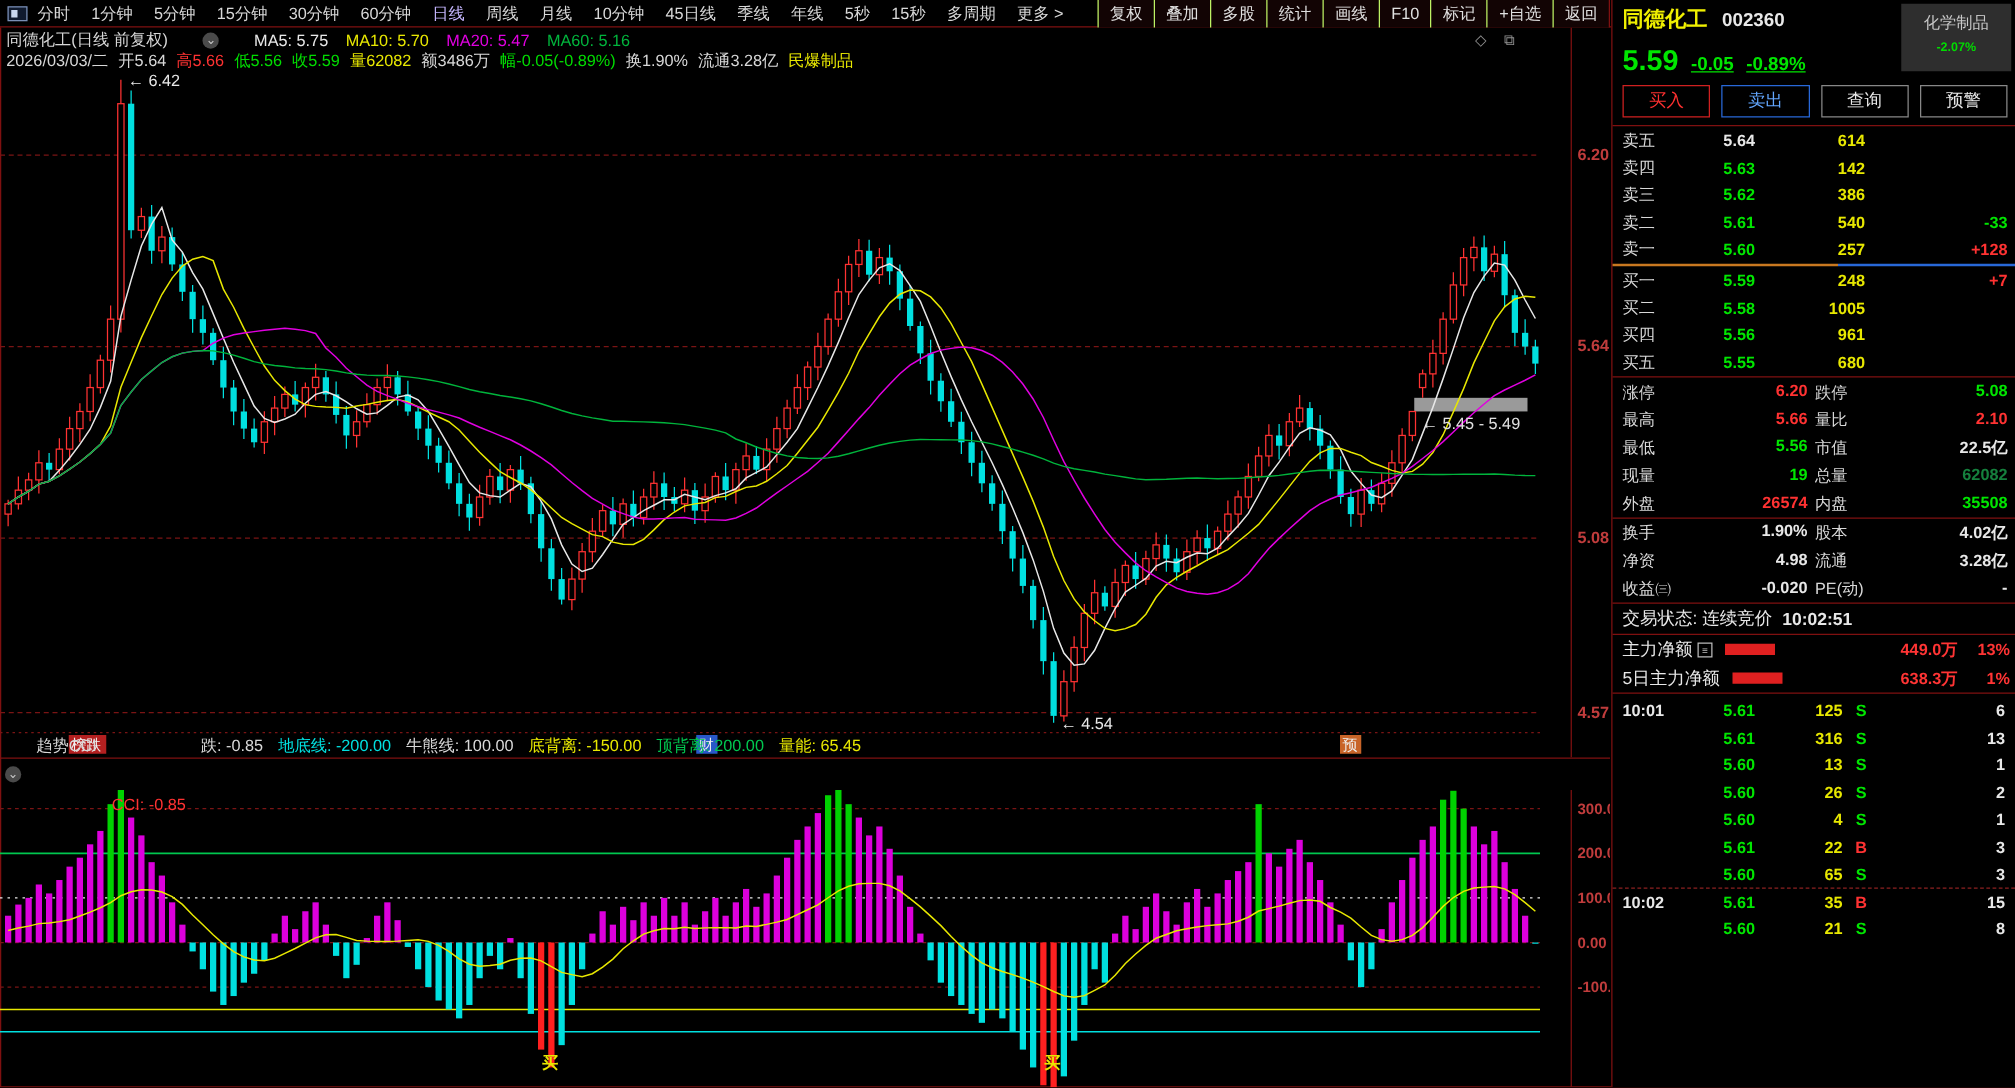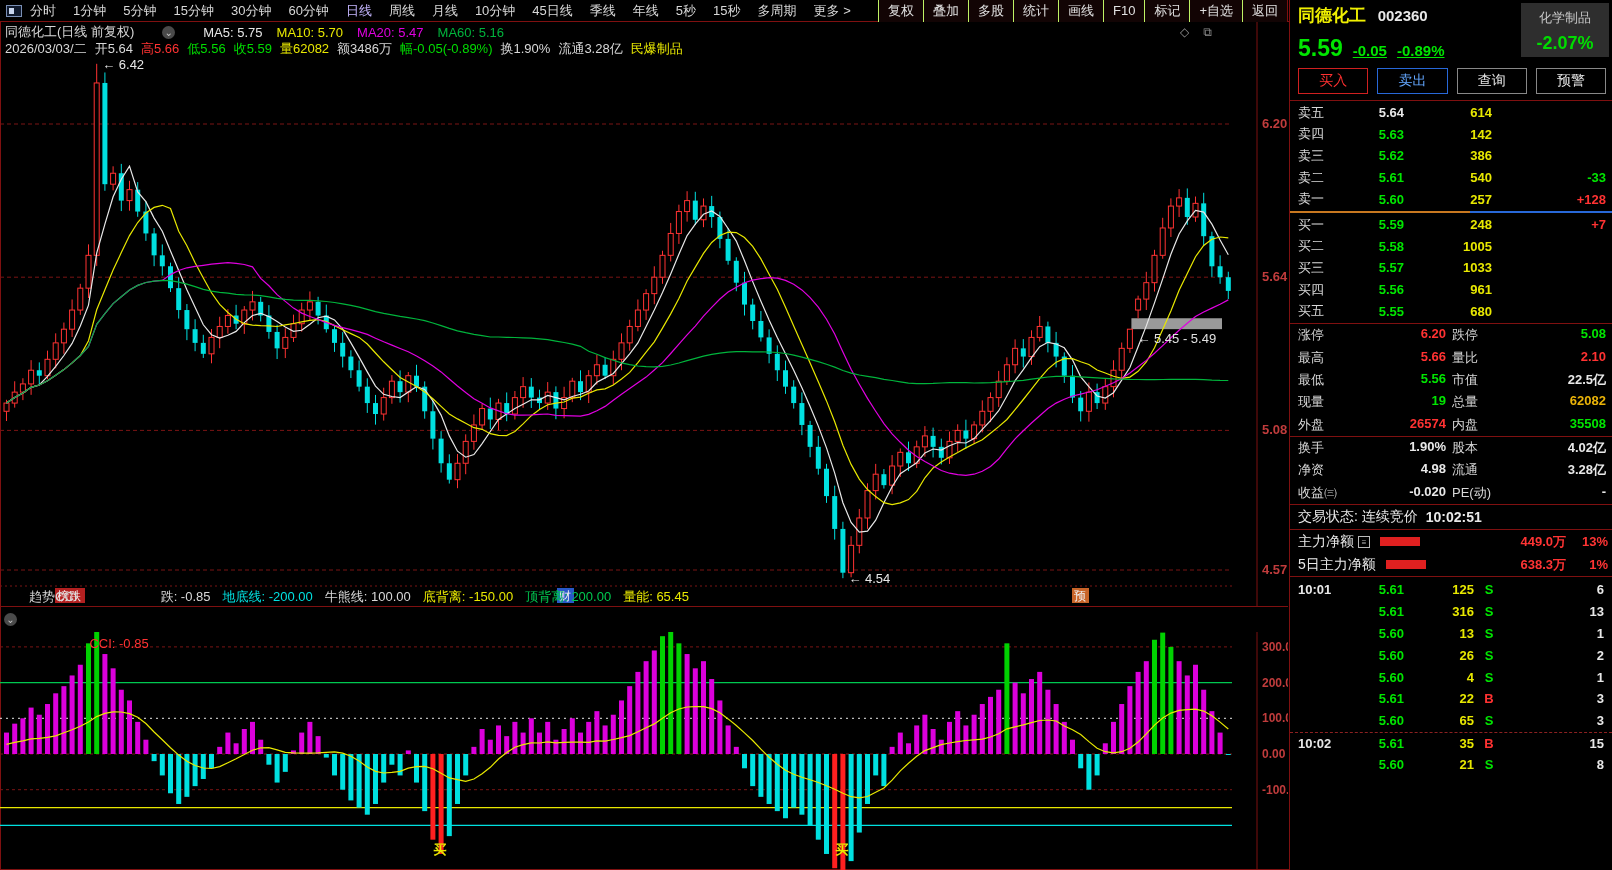--- a/index.html
+++ b/index.html
@@ -38,21 +38,21 @@
   .sub-svg{top:632px;}
   
   .panel{position:absolute;left:1289px;top:0;width:323px;height:870px;border-left:1px solid #7f1010;
          background:#000;font-size:13px;}
   .q-head{position:relative;height:64px;padding:4px 4px 0 8px;}
   .q-name{color:#f0f000;font-size:17px;font-weight:bold;display:inline;}
   .q-code{color:#e8e8e8;font-size:15px;font-weight:bold;margin-left:8px;display:inline;}
   .q-ind{position:absolute;right:3px;top:3px;width:88px;height:54px;background:#2e2e2e;
          text-align:center;padding-top:6px;}
   .q-ind .i1{color:#c8c8c8;font-size:13px;}
-  .q-ind .i2{color:#00dc00;font-size:18px;font-weight:bold;margin-top:6px;}
+  .q-ind .i2{color:#00dc00;font-size:10px;font-weight:bold;margin-top:6px;}
   .q-price-row{margin-top:8px;display:flex;align-items:baseline;gap:10px;}
   .q-last{color:#00e600;font-size:23px;font-weight:bold;}
   .q-chg,.q-pct{color:#00e600;font-size:15px;font-weight:bold;text-decoration:underline;}
   .q-btns{display:flex;gap:9px;padding:4px 6px 6px 8px;}
   .q-btn{flex:1;text-align:center;padding:3px 0;border:1px solid #888;color:#e8e8e8;cursor:pointer;font-size:14px;}
   .q-btn.buy{border-color:#d02020;color:#ff3030;}
   .q-btn.sell{border-color:#2868d8;color:#63a7ff;}
   .hsep{height:0;border-top:1px solid #7f1010;}
   .book{padding:1px 0;}
   .brow{display:flex;align-items:center;height:21.6px;padding:0 6px 0 8px;cursor:pointer;}
@@ -721,26 +721,20 @@
           <span class="bv">248</span>
           <span class="bd" style="color: rgb(255, 50, 50);">+7</span>
         </div>
         <div class="brow">
           <span class="bl">买二</span>
           <span class="bp" style="color: rgb(0, 230, 0);">5.58</span>
           <span class="bv">1005</span>
           <span class="bd"></span>
         </div>
         <div class="brow">
-          <span class="bl">买三</span>
-          <span class="bp" style="color: rgb(0, 230, 0);">5.57</span>
-          <span class="bv">1033</span>
-          <span class="bd"></span>
-        </div>
-        <div class="brow">
           <span class="bl">买四</span>
           <span class="bp" style="color: rgb(0, 230, 0);">5.56</span>
           <span class="bv">961</span>
           <span class="bd"></span>
         </div>
         <div class="brow">
           <span class="bl">买五</span>
           <span class="bp" style="color: rgb(0, 230, 0);">5.55</span>
           <span class="bv">680</span>
           <span class="bd"></span>
@@ -778,21 +772,21 @@
             <span class="sv" style="color: rgb(232, 232, 232);">22.5亿</span>
           </span>
         </div>
         <div class="srow">
           <span class="scell">
             <span class="sl">现量</span>
             <span class="sv" style="color: rgb(0, 230, 0);">19</span>
           </span>
           <span class="scell">
             <span class="sl">总量</span>
-            <span class="sv" style="color: #eab308;">62082</span>
+            <span class="sv" style="color: #15803d;">62082</span>
           </span>
         </div>
         <div class="srow">
           <span class="scell">
             <span class="sl">外盘</span>
             <span class="sv" style="color: rgb(255, 50, 50);">26574</span>
           </span>
           <span class="scell">
             <span class="sl">内盘</span>
             <span class="sv" style="color: rgb(0, 230, 0);">35508</span>

